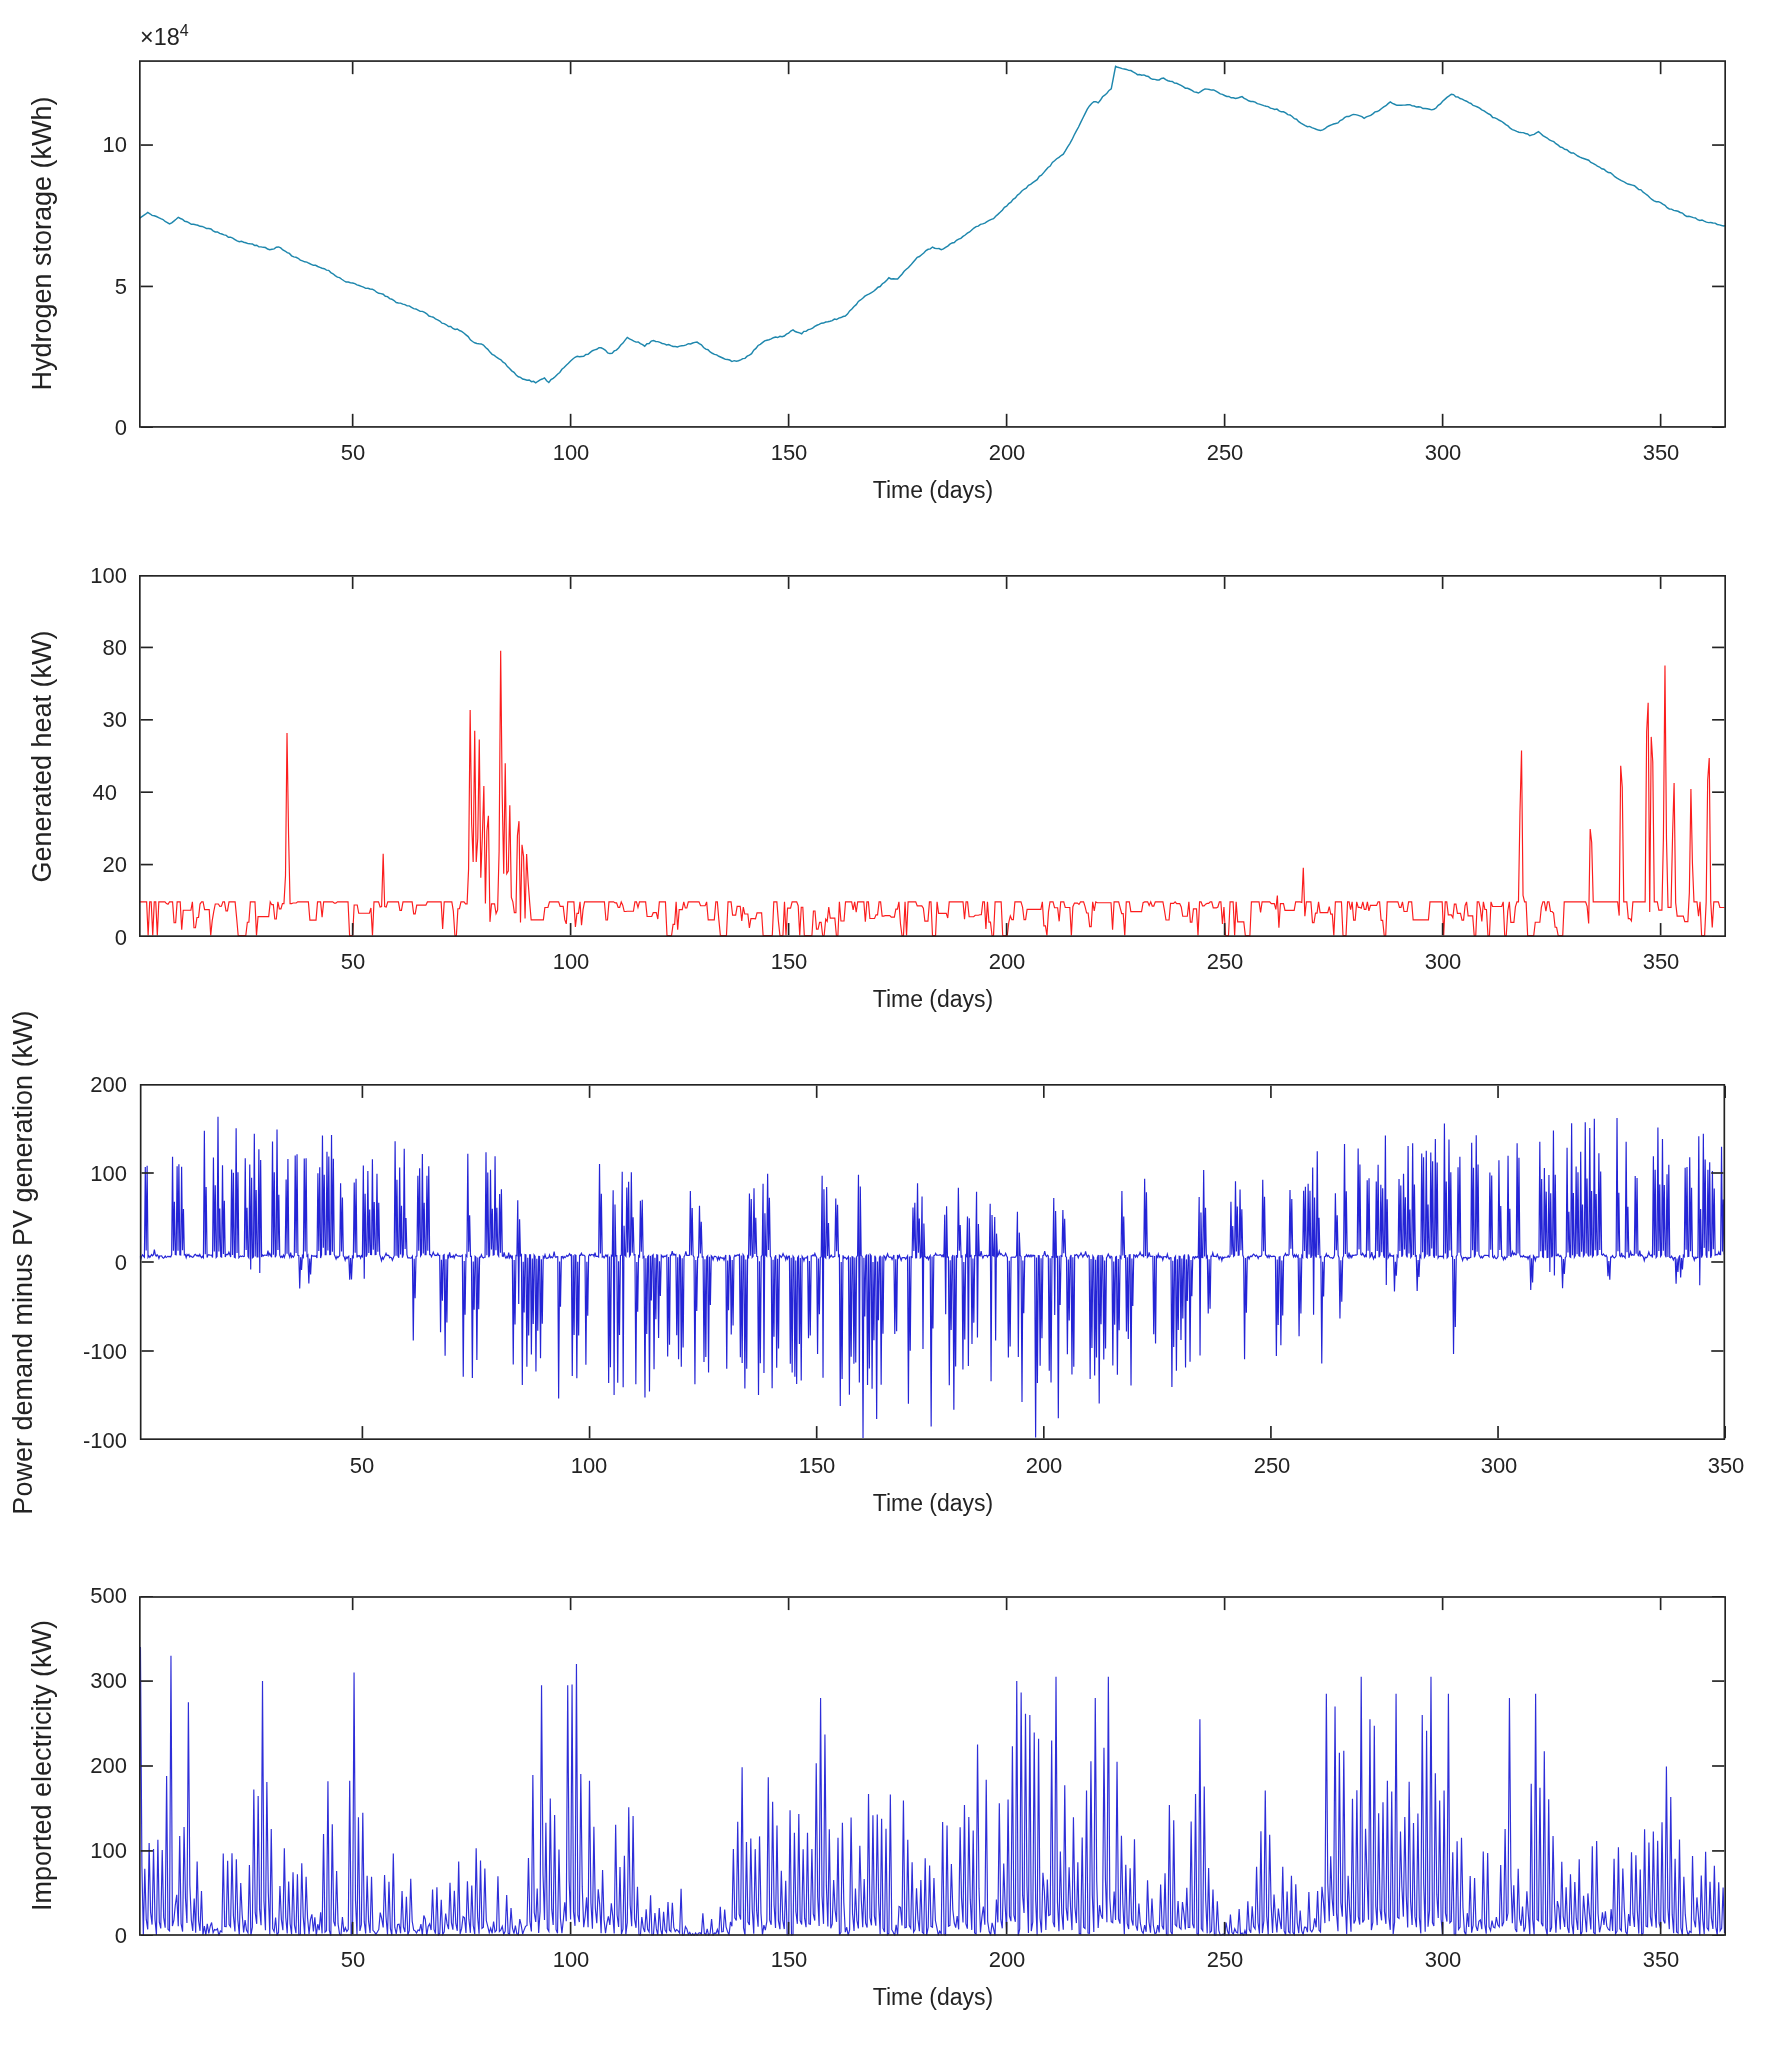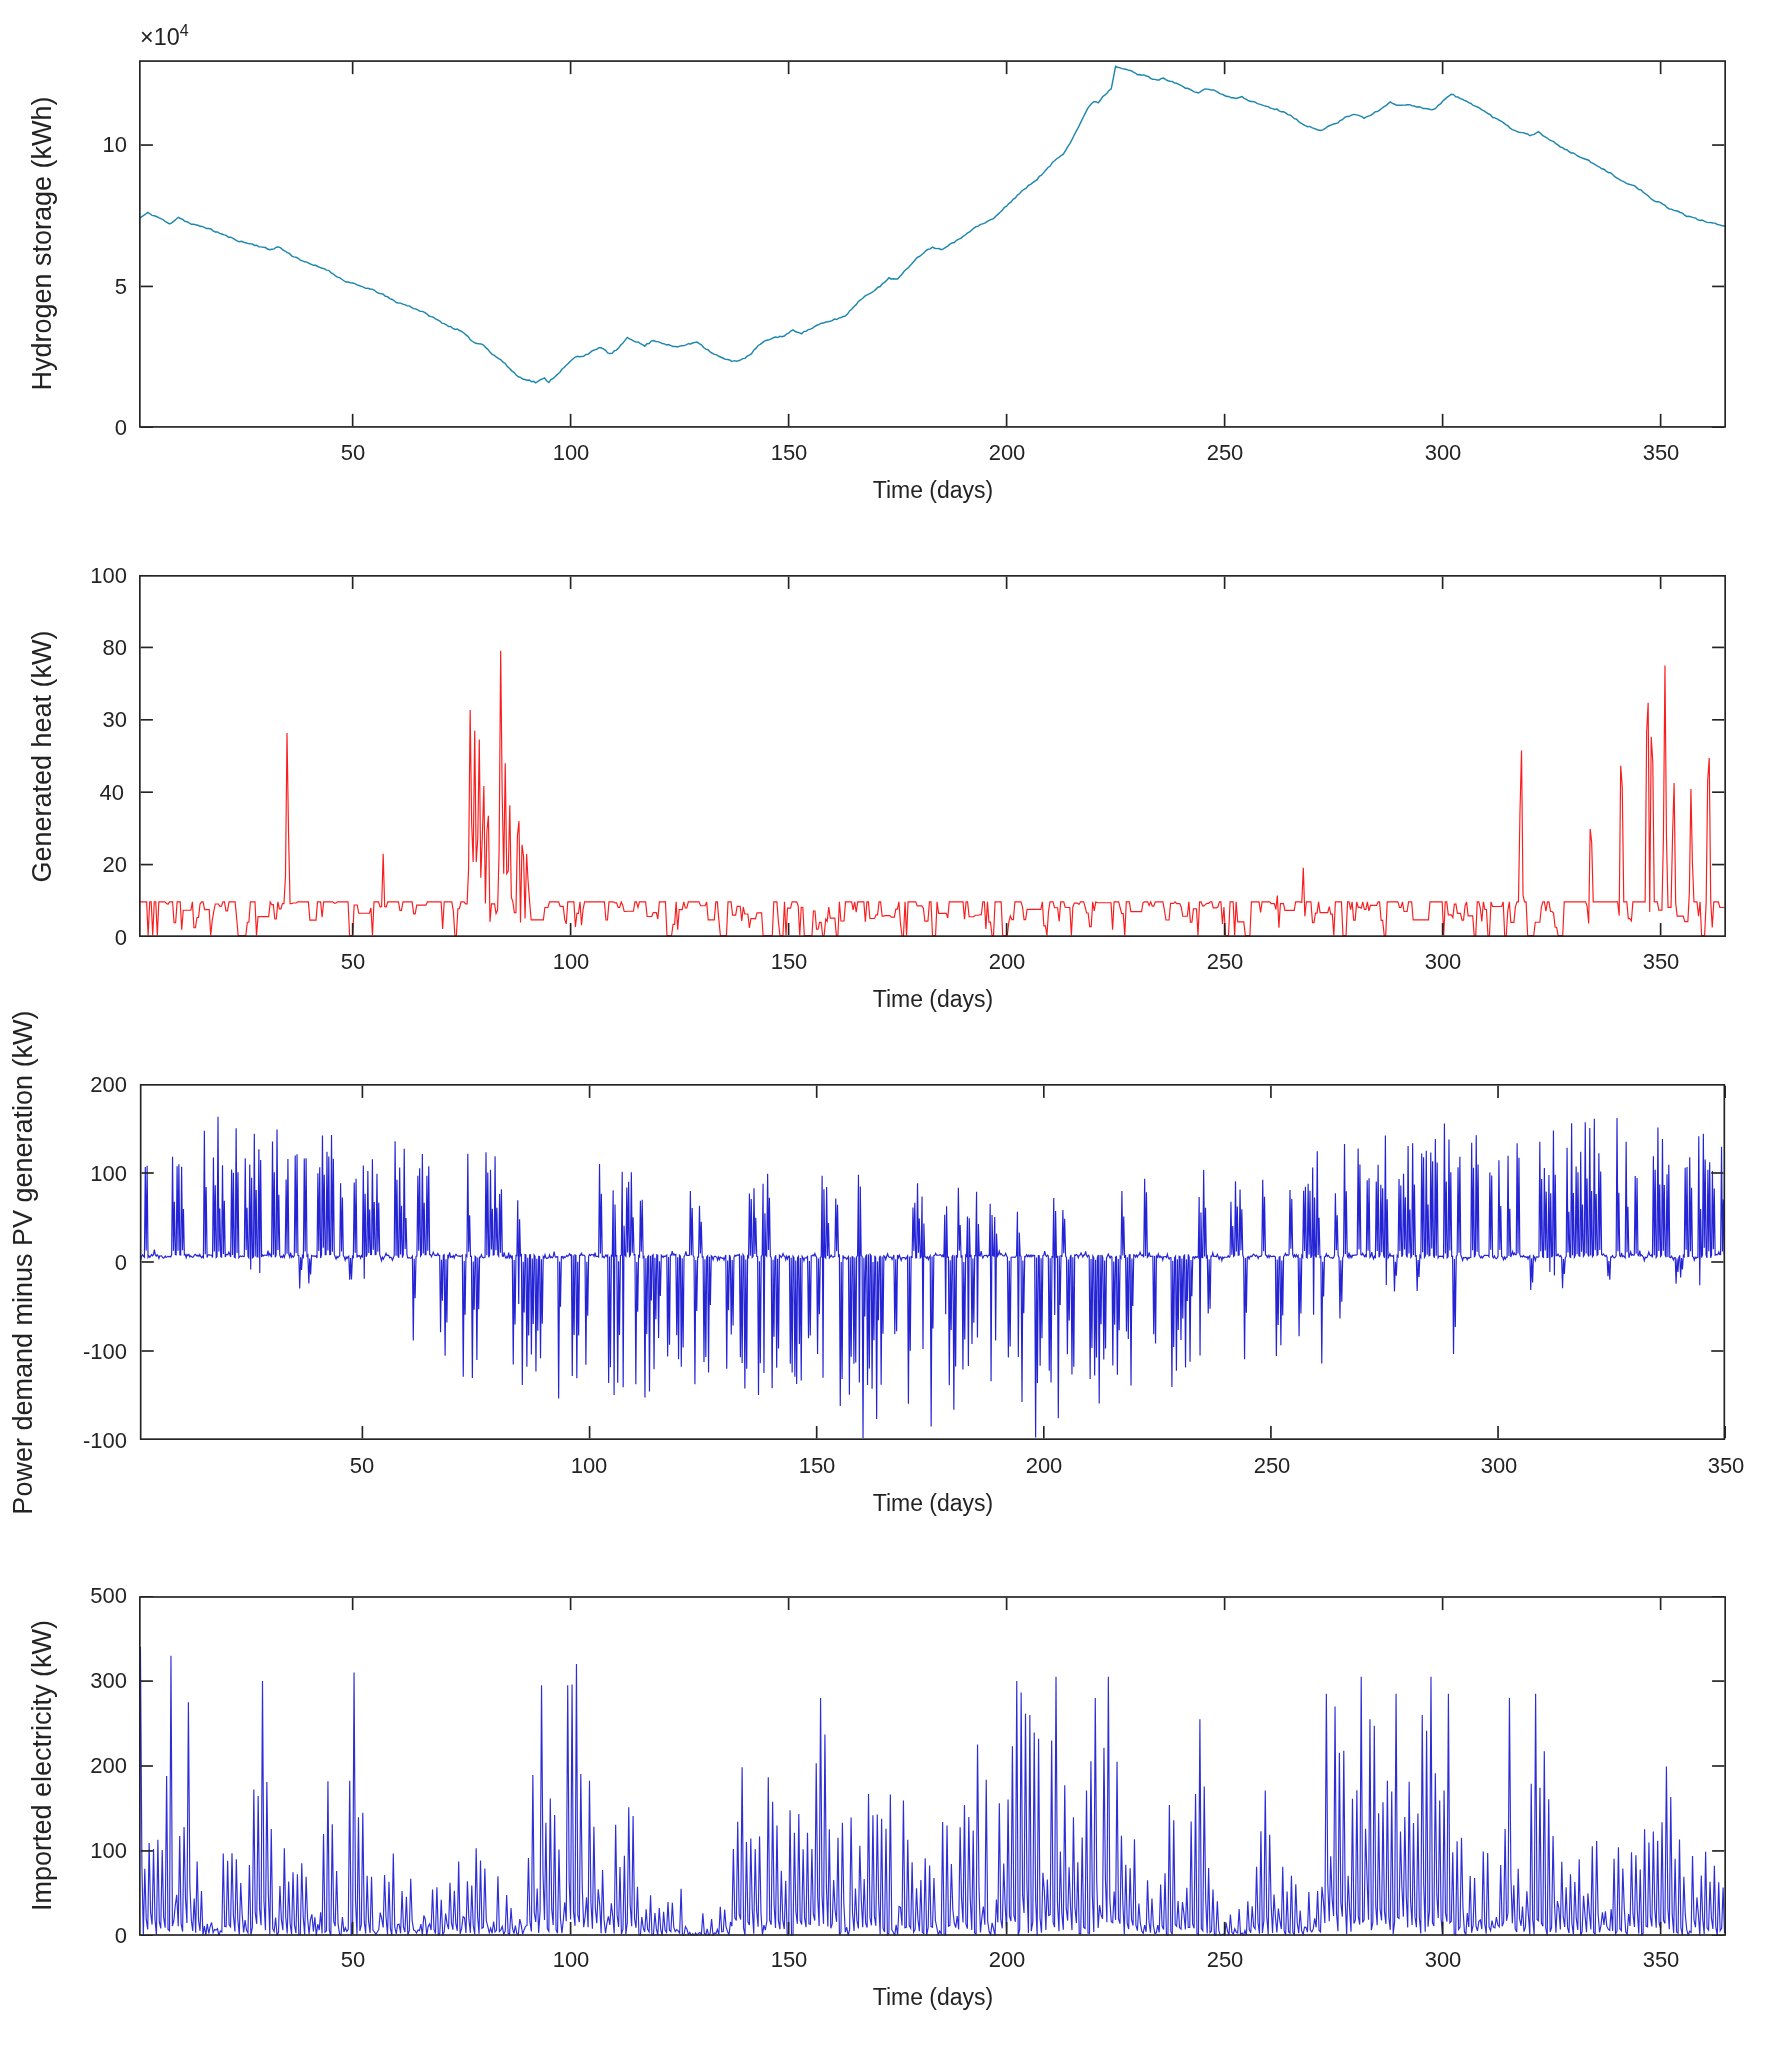--- a/index.html
+++ b/index.html
@@ -13,21 +13,21 @@
   .tick-label{position:absolute;font-size:22px;line-height:31px;color:#232323;white-space:nowrap;}
   .tick-label.x{transform:translateX(-50%);}
   .tick-label.y{transform:translateX(-100%);text-align:right;}
 </style>
 </head>
 <body>
 
 <div class="figure" id="fig">
 
   <section>
-    <div class="y-exponent" id="exp0" style="left: 140px; top: 22px;"><span>×10</span><sup>4</sup></div>
+    <div class="y-exponent" id="exp0" style="left: 140px; top: 22px;"><span>×18</span><sup>4</sup></div>
     <div class="ylabel" id="yl0" style="width: 891px; height: 33px; line-height: 33px; left: -403px; top: 227px;">Hydrogen storage (kWh)</div>
     <svg class="plot-svg" id="svg0" width="1587" height="368" viewBox="0 0 2850 660" style="left: 139px; top: 60px;">
         <clipPath id="clip0">
           <rect x="0" y="0" width="2850" height="660"></rect>
         </clipPath>
         <g clip-path="url(#clip0)">
           <path d="M0.0 284.3L3.9 281.7L7.8 279.0L11.7 276.5L15.7 273.3L19.6 275.7L23.5 278.6L27.4 279.2L31.3 280.6L35.2 282.7L39.1 284.4L43.1 286.0L47.0 289.6L50.9 291.5L54.8 294.0L58.7 292.1L62.6 288.9L66.6 285.5L70.5 282.0L74.4 284.2L78.3 285.8L82.2 289.1L86.1 290.0L90.0 292.2L94.0 294.7L97.9 294.4L101.8 295.4L105.7 296.3L109.6 298.3L113.5 298.4L117.4 300.2L121.4 302.3L125.3 302.1L129.2 303.1L133.1 306.4L137.0 308.4L140.9 308.4L144.8 311.0L148.8 312.1L152.7 313.6L156.6 314.5L160.5 317.9L164.4 317.7L168.3 319.4L172.3 322.0L176.2 324.5L180.1 326.0L184.0 325.0L187.9 326.8L191.8 327.7L195.7 329.3L199.7 329.7L203.6 330.0L207.5 332.6L211.4 332.2L215.3 335.0L219.2 335.2L223.1 336.0L227.1 336.4L231.0 339.1L234.9 340.2L238.8 339.3L242.7 338.8L246.6 335.8L250.5 335.3L254.5 337.0L258.4 340.7L262.3 342.6L266.2 345.6L270.1 346.9L274.0 351.2L278.0 353.2L281.9 353.8L285.8 355.7L289.7 358.9L293.6 360.2L297.5 362.0L301.4 362.5L305.4 364.6L309.3 366.5L313.2 368.3L317.1 368.3L321.0 370.4L324.9 372.0L328.8 373.6L332.8 374.4L336.7 376.9L340.6 377.3L344.5 381.3L348.4 383.5L352.3 386.8L356.3 389.5L360.2 390.3L364.1 393.3L368.0 396.0L371.9 398.3L375.8 398.4L379.7 399.5L383.7 400.1L387.6 401.2L391.5 403.4L395.4 404.6L399.3 406.0L403.2 407.5L407.1 409.7L411.1 409.6L415.0 410.8L418.9 411.2L422.8 413.2L426.7 416.6L430.6 418.5L434.5 419.1L438.5 420.2L442.4 423.9L446.3 424.5L450.2 428.0L454.1 429.2L458.0 431.6L462.0 435.2L465.9 435.9L469.8 436.2L473.7 437.9L477.6 438.8L481.5 441.1L485.4 441.1L489.4 443.9L493.3 446.1L497.2 446.6L501.1 448.8L505.0 451.0L508.9 451.0L512.8 452.9L516.8 455.4L520.7 459.4L524.6 460.5L528.5 461.5L532.4 464.4L536.3 466.1L540.2 468.4L544.2 472.2L548.1 473.0L552.0 475.1L555.9 478.1L559.8 478.1L563.7 481.7L567.7 483.4L571.6 482.7L575.5 485.4L579.4 486.9L583.3 489.9L587.2 493.1L591.1 496.3L595.1 502.1L599.0 505.1L602.9 507.4L606.8 508.6L610.7 509.2L614.6 509.5L618.5 511.4L622.5 515.8L626.4 519.2L630.3 524.1L634.2 528.2L638.1 530.0L642.0 533.3L645.9 536.0L649.9 537.9L653.8 542.3L657.7 544.6L661.6 550.1L665.5 553.5L669.4 557.8L673.4 560.5L677.3 565.3L681.2 568.5L685.1 569.5L689.0 572.4L692.9 573.4L696.8 574.5L700.8 574.1L704.7 577.2L708.6 576.7L712.5 579.5L716.4 576.5L720.3 574.1L724.2 572.5L728.2 570.4L732.1 575.5L736.0 578.8L739.9 573.6L743.8 571.4L747.7 568.1L751.6 563.9L755.6 560.8L759.5 554.9L763.4 551.8L767.3 547.7L771.2 544.3L775.1 540.0L779.1 536.4L783.0 533.4L786.9 531.8L790.8 532.5L794.7 531.9L798.6 531.5L802.5 528.3L806.5 528.0L810.4 524.7L814.3 521.7L818.2 520.1L822.1 519.1L826.0 516.3L829.9 516.4L833.9 518.4L837.8 521.0L841.7 525.5L845.6 526.8L849.5 526.4L853.4 522.0L857.3 520.5L861.3 516.8L865.2 511.5L869.1 508.0L873.0 502.7L876.9 497.7L880.8 500.5L884.8 502.1L888.7 504.3L892.6 506.2L896.5 505.9L900.4 508.8L904.3 510.7L908.2 513.5L912.2 509.1L916.1 508.8L920.0 504.3L923.9 503.2L927.8 505.0L931.7 505.3L935.6 506.7L939.6 508.6L943.5 509.3L947.4 511.2L951.3 510.5L955.2 512.6L959.1 514.1L963.0 514.1L967.0 514.8L970.9 513.4L974.8 512.7L978.7 512.5L982.6 511.1L986.5 509.1L990.5 509.5L994.4 507.8L998.3 506.7L1002.2 506.1L1006.1 509.0L1010.0 511.2L1013.9 515.9L1017.9 518.9L1021.8 519.8L1025.7 523.8L1029.6 526.2L1033.5 528.2L1037.4 529.2L1041.3 531.6L1045.3 533.4L1049.2 535.2L1053.1 537.2L1057.0 537.5L1060.9 538.4L1064.8 541.1L1068.8 539.5L1072.7 540.5L1076.6 539.7L1080.5 538.1L1084.4 535.8L1088.3 535.4L1092.2 531.4L1096.2 529.5L1100.1 527.0L1104.0 520.6L1107.9 517.5L1111.8 512.2L1115.7 510.1L1119.6 507.0L1123.6 504.0L1127.5 502.8L1131.4 502.0L1135.3 500.5L1139.2 498.3L1143.1 497.0L1147.0 498.0L1151.0 495.7L1154.9 496.6L1158.8 495.2L1162.7 491.8L1166.6 490.1L1170.5 486.2L1174.5 484.2L1178.4 487.1L1182.3 488.4L1186.2 489.5L1190.1 491.2L1194.0 486.9L1197.9 486.7L1201.9 483.8L1205.8 482.8L1209.7 480.9L1213.6 478.0L1217.5 475.9L1221.4 474.4L1225.3 472.2L1229.3 472.0L1233.2 470.1L1237.1 469.5L1241.0 468.6L1244.9 467.6L1248.8 464.8L1252.7 465.6L1256.7 463.2L1260.6 462.1L1264.5 460.3L1268.4 459.4L1272.3 455.8L1276.2 450.1L1280.2 446.7L1284.1 442.2L1288.0 438.9L1291.9 433.1L1295.8 430.5L1299.7 427.5L1303.6 423.7L1307.6 421.5L1311.5 419.6L1315.4 417.4L1319.3 414.9L1323.2 411.5L1327.1 407.6L1331.0 406.4L1335.0 401.3L1338.9 398.9L1342.8 395.1L1346.7 390.6L1350.6 392.8L1354.5 392.5L1358.4 392.7L1362.4 392.7L1366.3 388.5L1370.2 384.3L1374.1 379.0L1378.0 375.4L1381.9 372.1L1385.9 367.9L1389.8 363.3L1393.7 358.6L1397.6 353.9L1401.5 352.5L1405.4 349.3L1409.3 346.3L1413.3 341.8L1417.2 339.5L1421.1 338.8L1425.0 335.4L1428.9 337.6L1432.8 338.3L1436.7 338.1L1440.7 340.2L1444.6 338.9L1448.5 336.2L1452.4 333.7L1456.3 330.3L1460.2 328.1L1464.1 327.4L1468.1 323.4L1472.0 321.3L1475.9 319.9L1479.8 316.4L1483.7 313.8L1487.6 310.6L1491.6 308.3L1495.5 304.8L1499.4 301.4L1503.3 298.8L1507.2 297.9L1511.1 294.8L1515.0 293.9L1519.0 292.4L1522.9 289.7L1526.8 287.7L1530.7 285.8L1534.6 284.6L1538.5 280.0L1542.4 276.8L1546.4 273.1L1550.3 269.3L1554.2 264.1L1558.1 262.0L1562.0 257.3L1565.9 254.9L1569.8 249.7L1573.8 247.2L1577.7 242.1L1581.6 239.3L1585.5 234.7L1589.4 231.7L1593.3 229.9L1597.3 224.8L1601.2 223.0L1605.1 219.9L1609.0 217.1L1612.9 214.5L1616.8 208.5L1620.7 206.5L1624.7 201.8L1628.6 197.1L1632.5 192.6L1636.4 190.0L1640.3 183.6L1644.2 180.5L1648.1 176.9L1652.1 174.3L1656.0 171.1L1659.9 168.6L1663.8 162.4L1667.7 155.4L1671.6 149.6L1675.5 142.7L1679.5 134.3L1683.4 127.0L1687.3 119.9L1691.2 111.6L1695.1 103.8L1699.0 95.8L1703.0 87.8L1706.9 82.0L1710.8 77.6L1714.7 74.6L1718.6 74.4L1722.5 76.6L1726.4 71.9L1730.4 65.6L1734.3 62.8L1738.2 59.2L1742.1 54.2L1746.0 51.5L1749.9 31.1L1753.8 10.8L1757.8 12.7L1761.7 13.7L1765.6 15.1L1769.5 15.7L1773.4 16.5L1777.3 18.2L1781.3 18.5L1785.2 21.0L1789.1 22.9L1793.0 25.9L1796.9 25.6L1800.8 26.9L1804.7 26.3L1808.7 28.2L1812.6 29.2L1816.5 32.6L1820.4 34.3L1824.3 34.4L1828.2 35.4L1832.1 35.4L1836.1 32.7L1840.0 32.1L1843.9 34.9L1847.8 36.8L1851.7 37.7L1855.6 38.1L1859.5 41.1L1863.5 41.4L1867.4 43.3L1871.3 45.3L1875.2 47.5L1879.1 50.2L1883.0 50.3L1887.0 52.1L1890.9 54.2L1894.8 56.8L1898.7 57.6L1902.6 58.9L1906.5 56.5L1910.4 53.8L1914.4 51.5L1918.3 51.9L1922.2 52.6L1926.1 53.6L1930.0 53.4L1933.9 55.6L1937.8 57.8L1941.8 60.5L1945.7 61.2L1949.6 63.3L1953.5 65.0L1957.4 65.0L1961.3 67.4L1965.2 67.4L1969.2 68.8L1973.1 67.9L1977.0 66.4L1980.9 65.3L1984.8 68.4L1988.7 70.4L1992.7 72.8L1996.6 74.0L2000.5 74.0L2004.4 75.2L2008.3 78.0L2012.2 78.8L2016.1 80.1L2020.1 81.5L2024.0 82.7L2027.9 83.2L2031.8 86.0L2035.7 86.8L2039.6 88.3L2043.5 87.7L2047.5 91.0L2051.4 92.6L2055.3 92.5L2059.2 94.6L2063.1 97.7L2067.0 98.2L2070.9 101.0L2074.9 105.0L2078.8 106.0L2082.7 110.4L2086.6 112.8L2090.5 115.0L2094.4 117.3L2098.4 119.3L2102.3 118.8L2106.2 120.9L2110.1 122.4L2114.0 124.0L2117.9 125.4L2121.8 126.2L2125.8 125.0L2129.7 123.0L2133.6 119.6L2137.5 117.7L2141.4 116.1L2145.3 114.5L2149.2 113.5L2153.2 112.6L2157.1 108.2L2161.0 106.7L2164.9 103.1L2168.8 101.0L2172.7 101.2L2176.6 99.0L2180.6 97.3L2184.5 97.7L2188.4 98.6L2192.3 99.8L2196.2 101.3L2200.1 104.4L2204.1 101.8L2208.0 100.4L2211.9 99.1L2215.8 96.3L2219.7 92.7L2223.6 92.1L2227.5 89.9L2231.5 86.7L2235.4 83.8L2239.3 81.7L2243.2 78.0L2247.1 75.0L2251.0 77.6L2254.9 79.0L2258.9 80.9L2262.8 80.7L2266.7 80.8L2270.6 80.6L2274.5 80.3L2278.4 79.9L2282.3 79.8L2286.3 82.0L2290.2 82.2L2294.1 84.1L2298.0 83.5L2301.9 84.2L2305.8 86.7L2309.8 86.7L2313.7 87.2L2317.6 88.1L2321.5 89.1L2325.4 88.0L2329.3 85.8L2333.2 81.1L2337.2 78.5L2341.1 73.6L2345.0 70.2L2348.9 66.7L2352.8 64.1L2356.7 61.0L2360.6 61.7L2364.6 65.6L2368.5 66.0L2372.4 68.7L2376.3 69.8L2380.2 72.1L2384.1 73.6L2388.0 76.1L2392.0 77.6L2395.9 81.2L2399.8 82.4L2403.7 84.0L2407.6 85.9L2411.5 89.1L2415.5 91.0L2419.4 93.7L2423.3 96.1L2427.2 98.2L2431.1 102.8L2435.0 103.5L2438.9 105.3L2442.9 107.8L2446.8 109.6L2450.7 112.5L2454.6 115.7L2458.5 117.9L2462.4 122.1L2466.3 124.5L2470.3 125.9L2474.2 127.7L2478.1 129.2L2482.0 129.9L2485.9 130.0L2489.8 131.6L2493.8 132.4L2497.7 135.5L2501.6 134.1L2505.5 133.2L2509.4 130.5L2513.3 128.3L2517.2 131.5L2521.2 135.3L2525.1 137.5L2529.0 139.7L2532.9 143.2L2536.8 144.7L2540.7 146.2L2544.6 149.8L2548.6 152.5L2552.5 155.9L2556.4 157.0L2560.3 160.0L2564.2 160.6L2568.1 164.1L2572.0 166.5L2576.0 166.5L2579.9 169.3L2583.8 172.0L2587.7 174.0L2591.6 175.6L2595.5 176.9L2599.5 178.3L2603.4 179.6L2607.3 183.5L2611.2 185.1L2615.1 187.3L2619.0 190.2L2622.9 191.8L2626.9 194.8L2630.8 195.8L2634.7 199.0L2638.6 201.6L2642.5 201.9L2646.4 205.3L2650.3 209.1L2654.3 211.7L2658.2 214.1L2662.1 216.2L2666.0 217.8L2669.9 220.4L2673.8 222.4L2677.7 223.2L2681.7 224.3L2685.6 225.4L2689.5 228.7L2693.4 232.1L2697.3 232.8L2701.2 237.0L2705.2 239.7L2709.1 242.6L2713.0 246.6L2716.9 250.0L2720.8 252.7L2724.7 254.2L2728.6 254.0L2732.6 255.8L2736.5 258.3L2740.4 260.5L2744.3 264.8L2748.2 267.1L2752.1 267.4L2756.0 269.6L2760.0 270.4L2763.9 271.2L2767.8 273.4L2771.7 274.4L2775.6 278.1L2779.5 280.5L2783.4 280.1L2787.4 281.3L2791.3 282.7L2795.2 283.2L2799.1 286.4L2803.0 287.7L2806.9 286.8L2810.9 289.0L2814.8 290.8L2818.7 291.6L2822.6 291.4L2826.5 292.3L2830.4 292.5L2834.3 294.9L2838.3 295.6L2842.2 296.8L2846.1 297.5L2850.0 296.8" fill="none" stroke="#1e87ad" stroke-width="2.6"></path>
         </g>
         <rect x="1.5" y="1.5" width="2847" height="657" fill="none" stroke="#232323" stroke-width="3"></rect>
         <line x1="383.7" y1="657" x2="383.7" y2="635" stroke="#232323" stroke-width="3"></line>
@@ -182,21 +182,21 @@
     <div class="tick-label y" style="left: 127px; top: 129px;">10</div>
     <div class="tick-label x" style="left: 353px; top: 946px;">50</div>
     <div class="tick-label x" style="left: 571px; top: 946px;">100</div>
     <div class="tick-label x" style="left: 789px; top: 946px;">150</div>
     <div class="tick-label x" style="left: 1007px; top: 946px;">200</div>
     <div class="tick-label x" style="left: 1225px; top: 946px;">250</div>
     <div class="tick-label x" style="left: 1443px; top: 946px;">300</div>
     <div class="tick-label x" style="left: 1661px; top: 946px;">350</div>
     <div class="tick-label y" style="left: 127px; top: 922px;">0</div>
     <div class="tick-label y" style="left: 127px; top: 849px;">20</div>
-    <div class="tick-label y" style="left: 124px; top: 777px; text-align: center;">40</div>
+    <div class="tick-label y" style="left: 117px; top: 777px; text-align: center;">40</div>
     <div class="tick-label y" style="left: 127px; top: 704px;">30</div>
     <div class="tick-label y" style="left: 127px; top: 632px;">80</div>
     <div class="tick-label y" style="left: 127px; top: 560px;">100</div>
     <div class="tick-label x" style="left: 362px; top: 1450px;">50</div>
     <div class="tick-label x" style="left: 589px; top: 1450px;">100</div>
     <div class="tick-label x" style="left: 817px; top: 1450px;">150</div>
     <div class="tick-label x" style="left: 1044px; top: 1450px;">200</div>
     <div class="tick-label x" style="left: 1272px; top: 1450px;">250</div>
     <div class="tick-label x" style="left: 1499px; top: 1450px;">300</div>
     <div class="tick-label x" style="left: 1726px; top: 1450px;">350</div>

